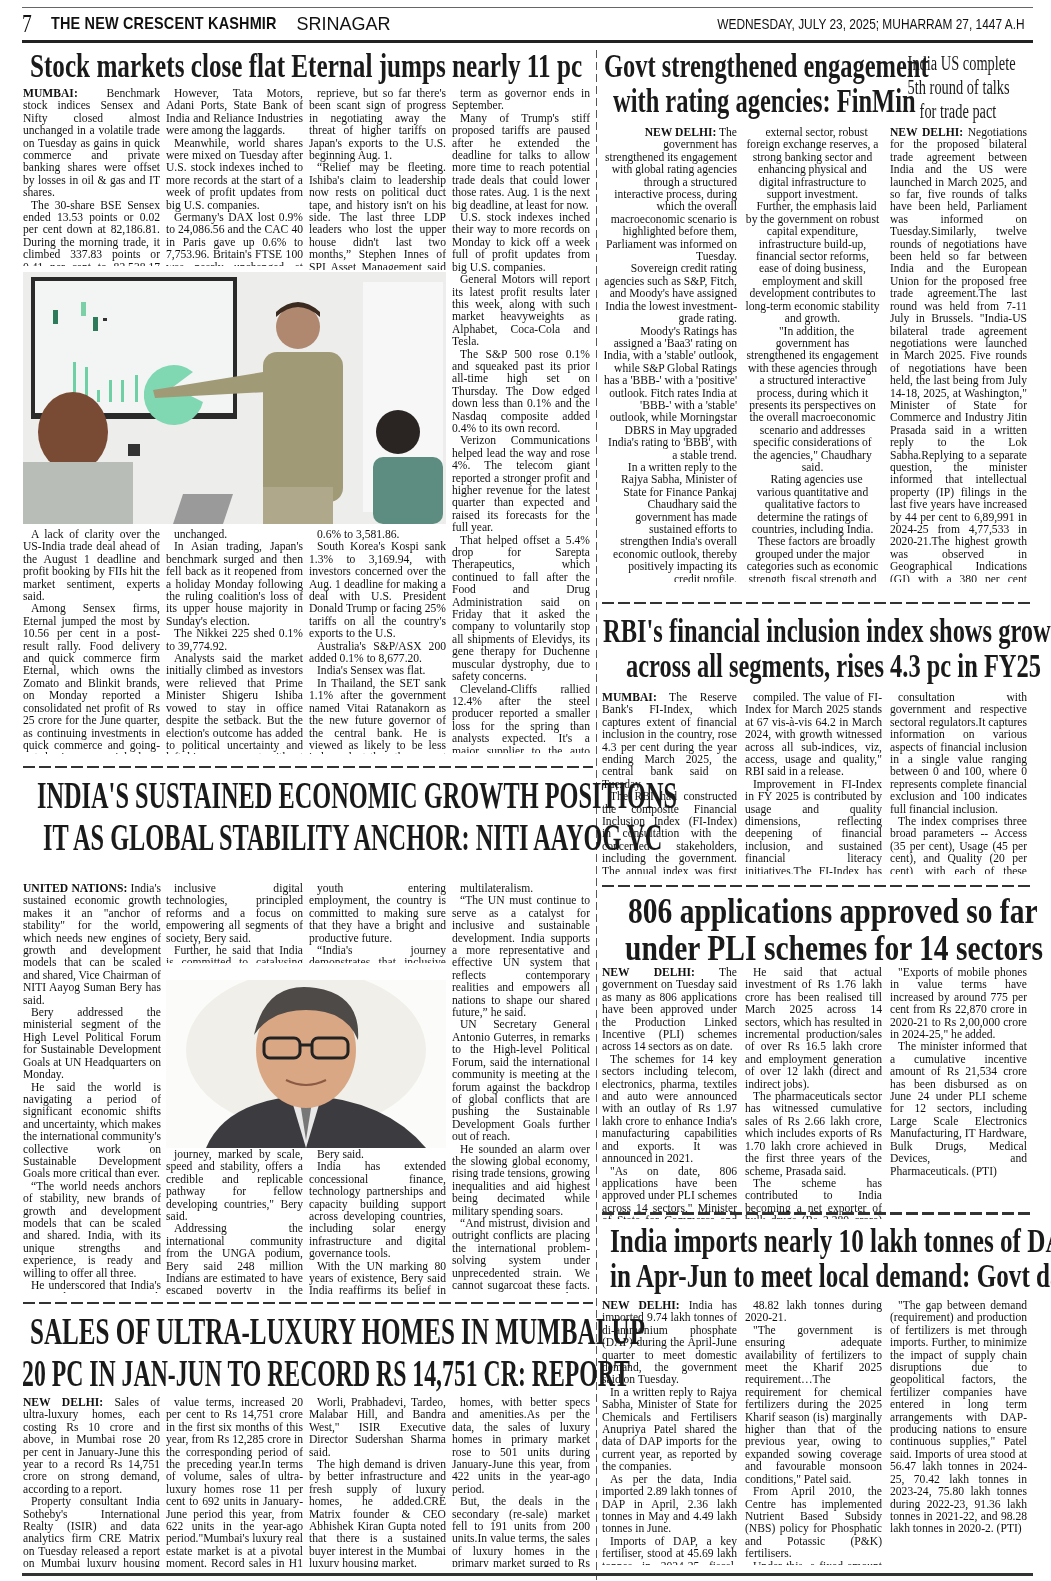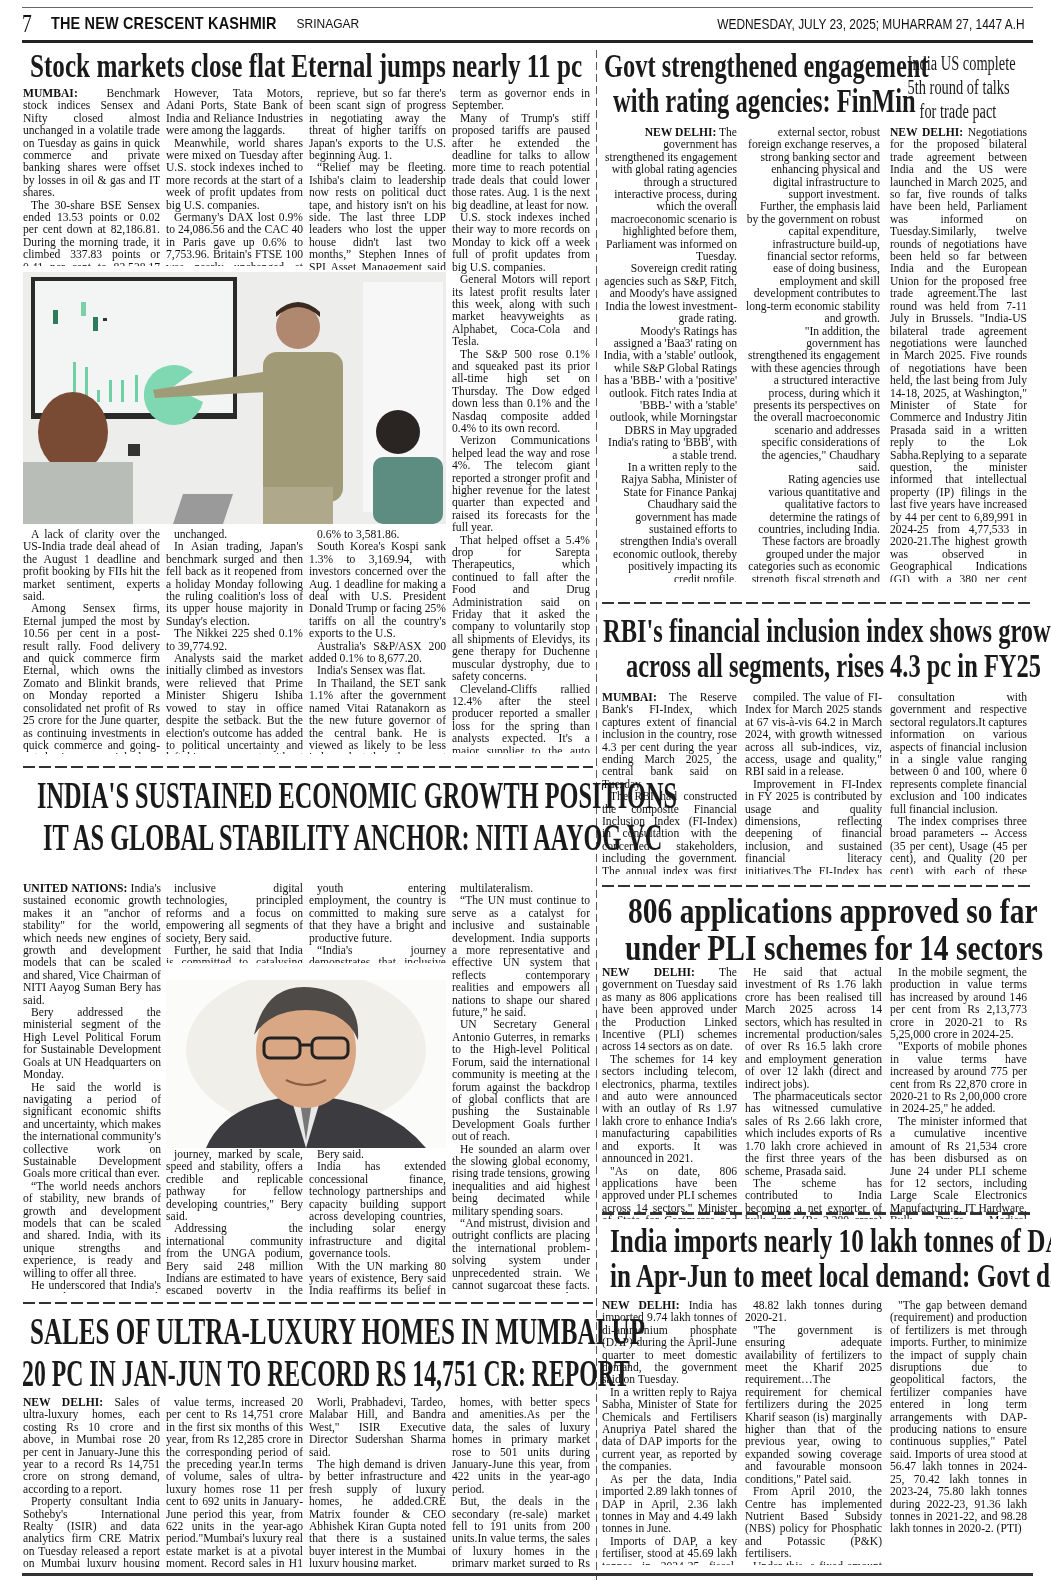--- a/index.html
+++ b/index.html
@@ -3,21 +3,21 @@
 <meta charset="utf-8">
 <style>
 *{box-sizing:border-box;margin:0;padding:0}
 html,body{width:1051px;height:1581px;background:#fff;overflow:hidden}
 body{position:relative;font-family:"Liberation Serif","DejaVu Serif",serif;color:#111}
 .abs{position:absolute}
 .topline{left:22px;top:7px;width:1011px;height:1px;background:#666}
 .masthead{left:22px;top:10px;width:1011px;height:28px;display:flex;align-items:center;font-family:"Liberation Sans","DejaVu Sans",sans-serif}
 .pgno{font-family:"Liberation Serif",serif;font-size:26px;margin-right:16px;transform:scaleX(.75);transform-origin:left}
 .paper{font-weight:bold;font-size:17px;letter-spacing:.2px;transform:scaleX(.85);transform-origin:left;white-space:nowrap}
-.city{font-size:12px;margin-left:-20px}
+.city{font-size:18px;margin-left:-20px}
 .date{position:absolute;right:8px;font-size:14px;transform:scaleX(.85);transform-origin:right;white-space:nowrap}
 .mastrule{left:22px;top:40px;width:1011px;height:3px;background:#222}
 .hl{font-family:"Liberation Serif",serif;color:#1a1a1a;line-height:1;text-align:center;white-space:nowrap;transform-origin:left top}
 .col{position:absolute;font-size:11.6px;line-height:12.4px;text-align:justify;hyphens:auto;overflow:hidden}
 .col p{text-indent:8px}
 .col p.first{text-indent:0}
 .dl{font-weight:bold}
 .dash{position:absolute;height:2px;background:repeating-linear-gradient(90deg,#333 0 12px,transparent 12px 16px)}
 .vdash{position:absolute;width:1px;background:repeating-linear-gradient(180deg,#555 0 8px,transparent 8px 12px)}
 .photo{position:absolute;overflow:hidden}
@@ -119,21 +119,21 @@
 
 <article>
   <h2 class="abs hl" style="left:604px;top:49px;font-size:34px;transform:scaleX(.72);">Govt strengthened engagement</h2>
   <h2 class="abs hl" style="left:613px;top:84px;font-size:34px;transform:scaleX(.72);">with rating agencies: FinMin</h2>
   <div class="col" style="left:602px;top:127px;width:135px;height:455px;text-align:right">
       <p class="first"><span class="dl">NEW DELHI:</span><span> The government has strengthened its engagement with global rating agencies through a structured interactive process, during which the overall macroeconomic scenario is highlighted before them, Parliament was informed on Tuesday.</span></p>
       <p>Sovereign credit rating agencies such as S&amp;P, Fitch, and Moody's have assigned India the lowest investment-grade rating.</p>
       <p>Moody's Ratings has assigned a 'Baa3' rating on India, with a 'stable' outlook, while S&amp;P Global Ratings has a 'BBB-' with a 'positive' outlook. Fitch rates India at 'BBB-' with a 'stable' outlook, while Morningstar DBRS in May upgraded India's rating to 'BBB', with a stable trend.</p>
       <p>In a written reply to the Rajya Sabha, Minister of State for Finance Pankaj Chaudhary said the government has made sustained efforts to strengthen India's overall economic outlook, thereby positively impacting its credit profile.</p>
     </div>
-  <div class="col" style="left:745px;top:127px;width:135px;height:455px;text-align:right">
+  <div class="col" style="left:745px;top:127px;width:135px;height:455px;text-align:center">
       <p class="">external sector, robust foreign exchange reserves, a strong banking sector and enhancing physical and digital infrastructure to support investment.</p>
       <p>Further, the emphasis laid by the government on robust capital expenditure, infrastructure build-up, financial sector reforms, ease of doing business, employment and skill development contributes to long-term economic stability and growth.</p>
       <p>"In addition, the government has strengthened its engagement with these agencies through a structured interactive process, during which it presents its perspectives on the overall macroeconomic scenario and addresses specific considerations of the agencies," Chaudhary said.</p>
       <p>Rating agencies use various quantitative and qualitative factors to determine the ratings of countries, including India.</p>
       <p>These factors are broadly grouped under the major categories such as economic strength, fiscal strength and flexibility, monetary performance and resilience, external resilience, and institutional strength, Chaudhary added. (PTI)</p>
     </div>
 </article>
 
 <article>
   <div class="abs" style="left:888px;top:51px;width:140px;text-align:center">
@@ -174,21 +174,20 @@
       <p class="first"><span class="dl">NEW DELHI:</span><span> The government on Tuesday said as many as 806 applications have been approved under the Production Linked Incentive (PLI) schemes across 14 sectors as on date.</span></p>
       <p>The schemes for 14 key sectors including telecom, electronics, pharma, textiles and auto were announced with an outlay of Rs 1.97 lakh crore to enhance India's manufacturing capabilities and exports. It was announced in 2021.</p>
       <p>"As on date, 806 applications have been approved under PLI schemes across 14 sectors," Minister of State for Commerce and Industry Jitin Prasada said in a written reply to the Lok Sabha.</p>
     </div>
   <div class="col" style="left:745px;top:967px;width:137px;height:252px">
       <p class="">He said that actual investment of Rs 1.76 lakh crore has been realised till March 2025 across 14 sectors, which has resulted in incremental production/sales of over Rs 16.5 lakh crore and employment generation of over 12 lakh (direct and indirect jobs).</p>
       <p>The pharmaceuticals sector has witnessed cumulative sales of Rs 2.66 lakh crore, which includes exports of Rs 1.70 lakh crore achieved in the first three years of the scheme, Prasada said.</p>
       <p>The scheme has contributed to India becoming a net exporter of bulk drugs (Rs 2,280 crore) from a net importer (Rs 1,930 crore) as was the case in 2021-22.</p>
     </div>
   <div class="col" style="left:890px;top:967px;width:137px;height:252px">
-      <p class="">In the mobile segment, the production in value terms has increased by around 146 per cent from Rs 2,13,773 crore in 2020-21 to Rs 5,25,000 crore in 2024-25.</p>
       <p>"Exports of mobile phones in value terms have increased by around 775 per cent from Rs 22,870 crore in 2020-21 to Rs 2,00,000 crore in 2024-25," he added.</p>
       <p>The minister informed that a cumulative incentive amount of Rs 21,534 crore has been disbursed as on June 24 under PLI scheme for 12 sectors, including Large Scale Electronics Manufacturing, IT Hardware, Bulk Drugs, Medical Devices, and Pharmaceuticals. (PTI)</p>
     </div>
 </article>
 
 <div class="dash" style="left:602px;top:1212px;width:430px;height:3px"></div>
 
 <article>
   <h2 class="abs hl" style="left:610px;top:1224px;font-size:34px;transform:scaleX(.74);">India imports nearly 10 lakh tonnes of DAP</h2>
   <h2 class="abs hl" style="left:610px;top:1259px;font-size:34px;transform:scaleX(.74);">in Apr-Jun to meet local demand: Govt data</h2>

